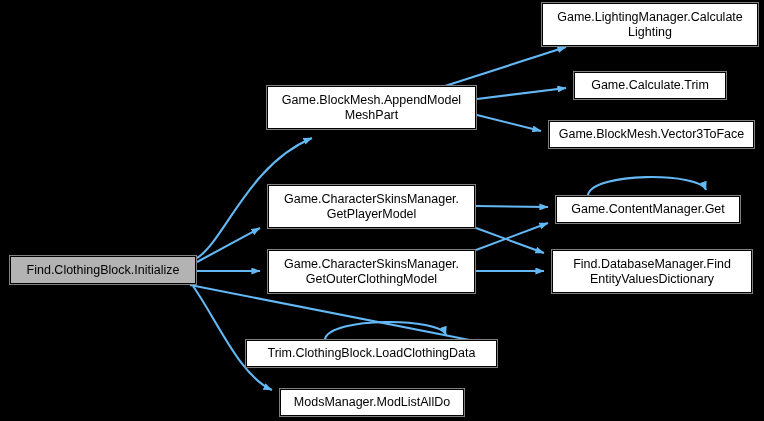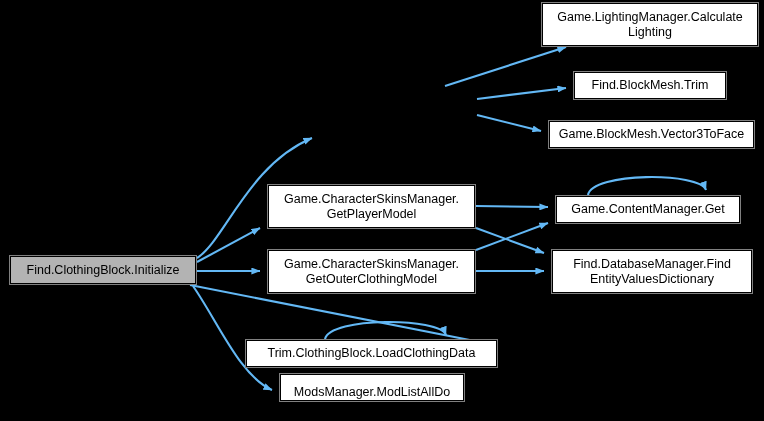--- a/index.html
+++ b/index.html
@@ -88,46 +88,50 @@
       <path d="M 588 195 C 592 172, 700 172, 706 190"></path>
 
       <path d="M 325 339 C 330 317, 440 317, 446 335"></path>
     </g>
   </svg>
 
   <div class="node focus" style="left:10px; top:256px; width:186px; height:28px;">
     <span class="node-label">Find.ClothingBlock.Initialize</span>
   </div>
 
+  <div class="node" style="left:267px; top:86px; width:209px; height:43px;">
+    <span class="node-label">Game.BlockMesh.AppendModel
+MeshPart</span>
+  </div>
 
   <div class="node" style="left:268px; top:185px; width:207px; height:43px;">
     <span class="node-label">Game.CharacterSkinsManager.
 GetPlayerModel</span>
   </div>
 
   <div class="node" style="left:268px; top:250px; width:207px; height:43px;">
     <span class="node-label">Game.CharacterSkinsManager.
 GetOuterClothingModel</span>
   </div>
 
   <div class="node" style="left:246px; top:340px; width:251px; height:27px;">
     <span class="node-label">Trim.ClothingBlock.LoadClothingData</span>
   </div>
 
-  <div class="node" style="left:280px; top:374px; width:184px; height:27px;align-items:flex-end;">
+  <div class="node" style="left:280px; top:389px; width:184px; height:27px;">
     <span class="node-label">ModsManager.ModListAllDo</span>
   </div>
 
   <div class="node" style="left:542px; top:3px; width:216px; height:43px;align-items:center;">
     <span class="node-label">Game.LightingManager.Calculate
 Lighting</span>
   </div>
 
   <div class="node" style="left:574px; top:72px; width:152px; height:27px;">
-    <span class="node-label">Find.BlockMesh.Trim</span>
+    <span class="node-label">Game.Calculate.Trim</span>
   </div>
 
   <div class="node" style="left:549px; top:121px; width:205px; height:27px;">
     <span class="node-label">Game.BlockMesh.Vector3ToFace</span>
   </div>
 
   <div class="node" style="left:556px; top:196px; width:184px; height:27px;">
     <span class="node-label">Game.ContentManager.Get</span>
   </div>
 

